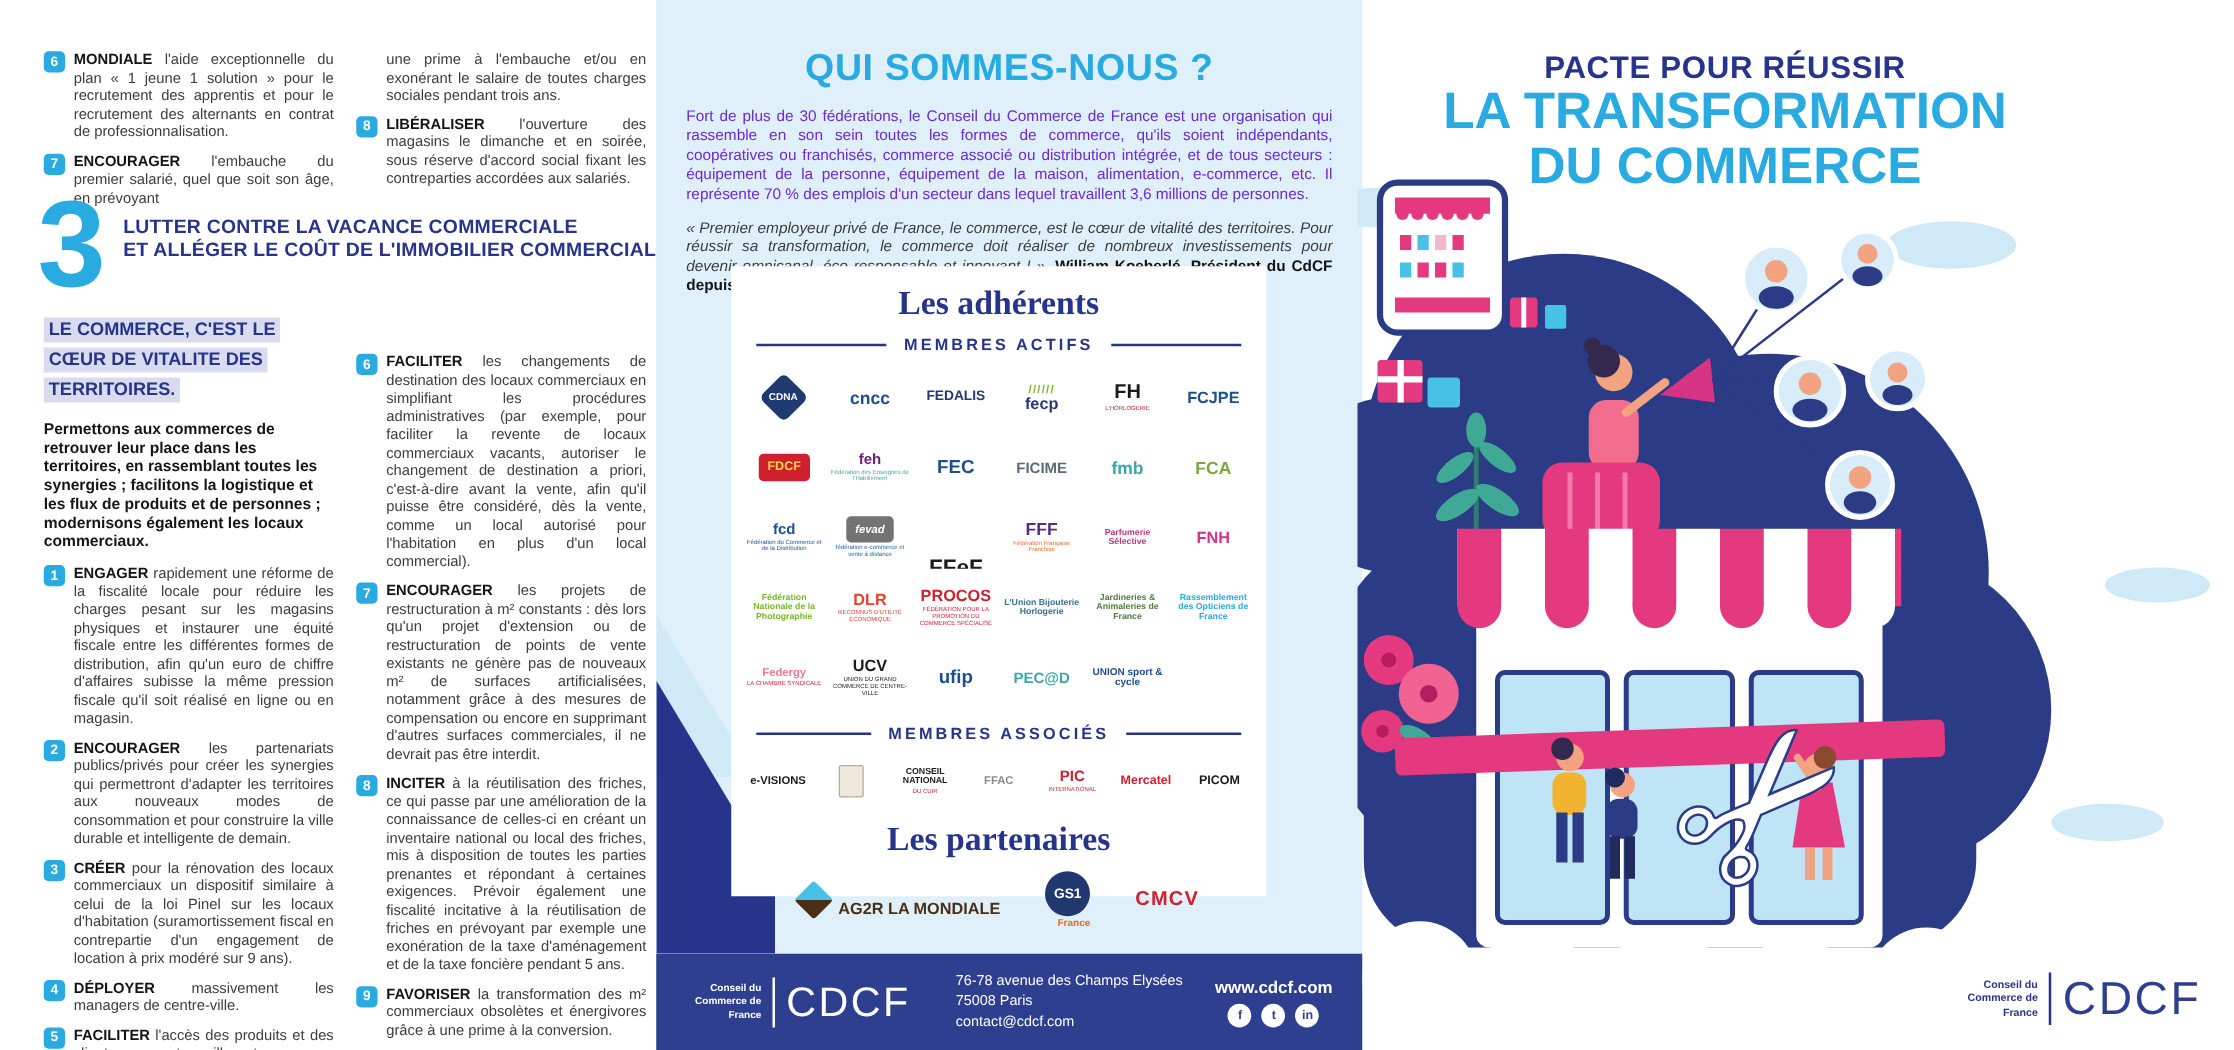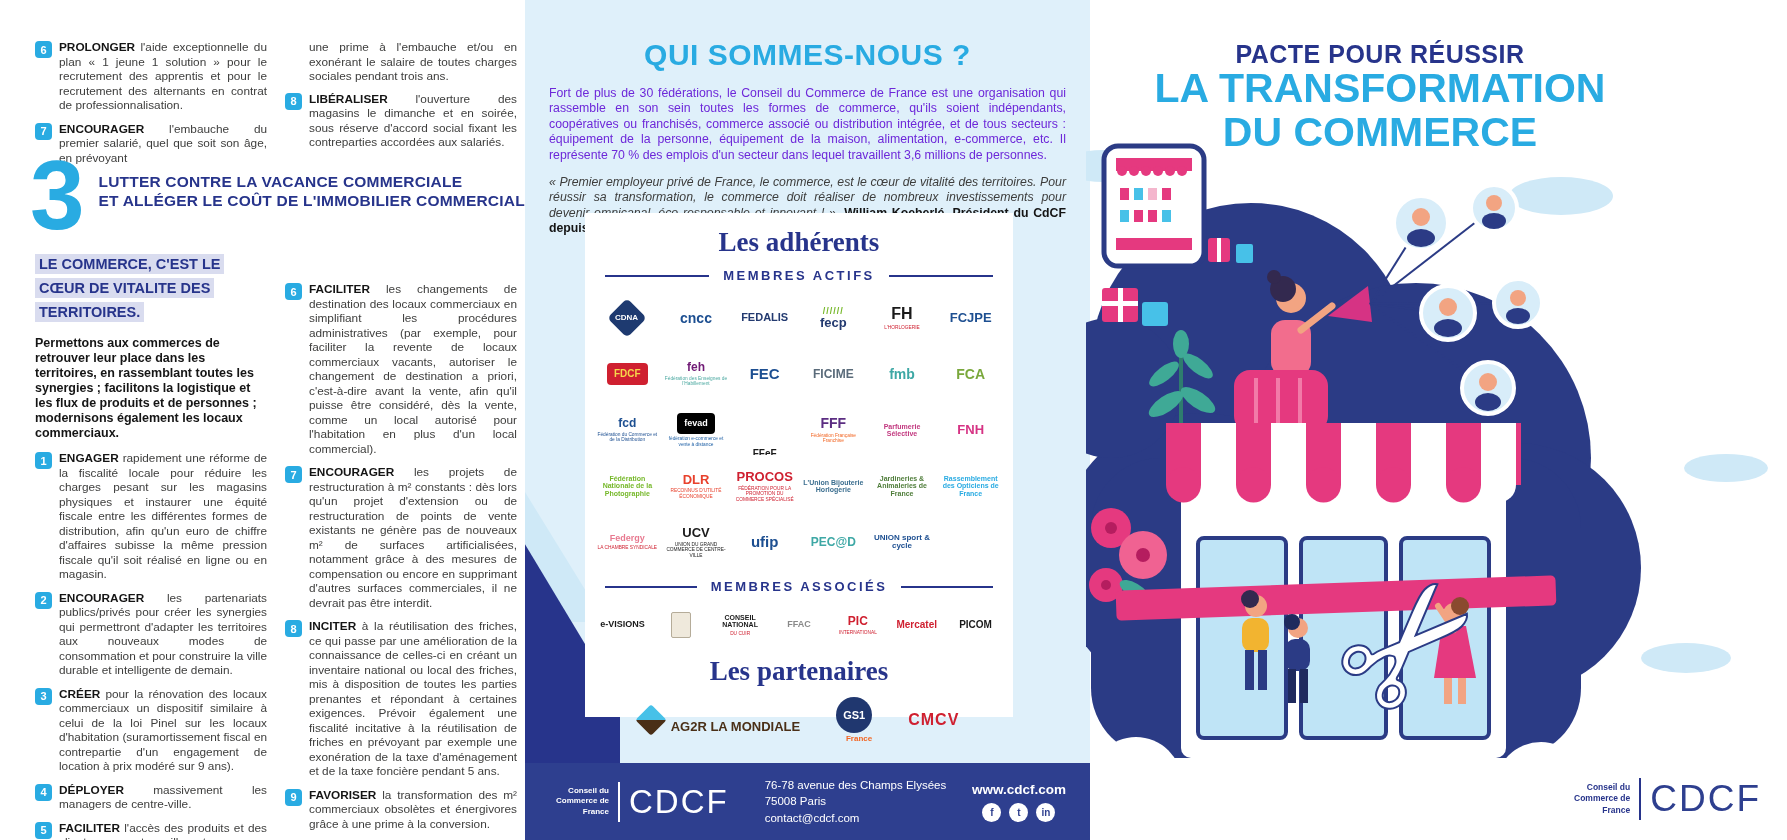--- a/index.html
+++ b/index.html
@@ -99,21 +99,21 @@
 </style>
 </head>
 <body>
 
 <div class="page">
 
   <section class="panel-left">
     <div class="lp-topcol c1">
         <div class="item">
           <span class="badge">6</span>
-          <p class="itext"><b>PROLONGER</b> l'aide exceptionnelle du plan « 1 jeune 1 solution » pour le recrutement des apprentis et pour le recrutement des alternants en contrat de professionnalisation.</p>
+          <p class="itext"><b>MONDIALE</b> l'aide exceptionnelle du plan « 1 jeune 1 solution » pour le recrutement des apprentis et pour le recrutement des alternants en contrat de professionnalisation.</p>
         </div>
         <div class="item">
           <span class="badge">7</span>
           <p class="itext"><b>ENCOURAGER</b> l'embauche du premier salarié, quel que soit son âge, en prévoyant</p>
         </div>
       </div>
     <div class="lp-topcol c2">
       <p class="itext cont">une prime à l'embauche et/ou en exonérant le salaire de toutes charges sociales pendant trois ans.</p>
       <div>
           <div class="item">
@@ -258,28 +258,28 @@
               <div class="logo-label" style="color: rgb(122, 168, 60); font-size: 14px;">FCA</div>
             </div>
           </div>
           <div class="logo-cell">
             <div class="logo-box">
               <div class="logo-label" style="color: rgb(29, 79, 145); font-size: 12px;">fcd</div>
             </div>
             <div class="logo-sub" style="color: rgb(29, 79, 145);">Fédération du Commerce et de la Distribution</div>
           </div>
           <div class="logo-cell">
-            <div class="logo-box boxed" style="background: #000000;">
+            <div class="logo-box boxed" style="background: #737373; font-style: italic;">
               <div class="logo-label" style="color: rgb(255, 255, 255); font-size: 9px;">fevad</div>
             </div>
             <div class="logo-sub" style="color: rgb(29, 95, 165);">fédération e-commerce et vente à distance</div>
           </div>
           <div class="logo-cell">
             <div class="logo-box">
-              <div class="logo-label" style="color: rgb(26, 26, 26); font-size: 10px; margin-top: 48px;">FFeF</div>
+              <div class="logo-label" style="color: rgb(26, 26, 26); font-size: 18px; margin-top: 48px;">FFeF</div>
             </div>
           </div>
           <div class="logo-cell">
             <div class="logo-box">
               <div class="logo-label" style="color: rgb(91, 45, 130); font-size: 14px;">FFF</div>
             </div>
             <div class="logo-sub" style="color: rgb(242, 101, 34);">Fédération Française Franchise</div>
           </div>
           <div class="logo-cell">
             <div class="logo-box">

